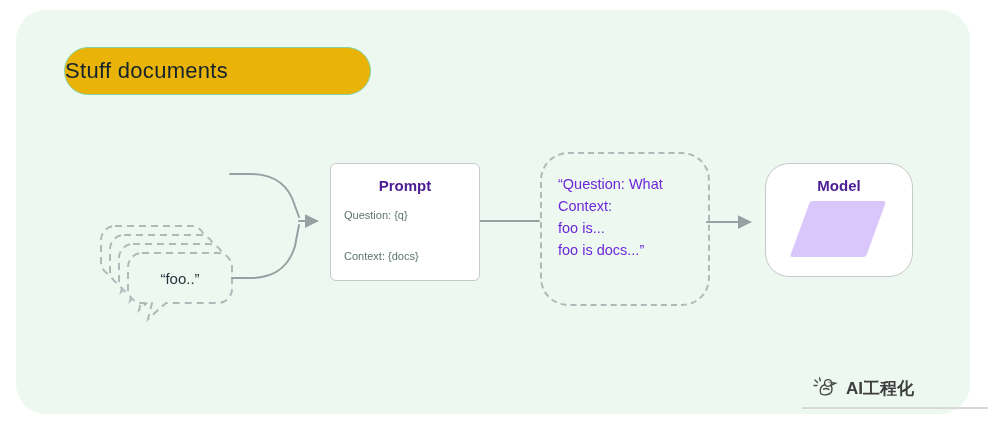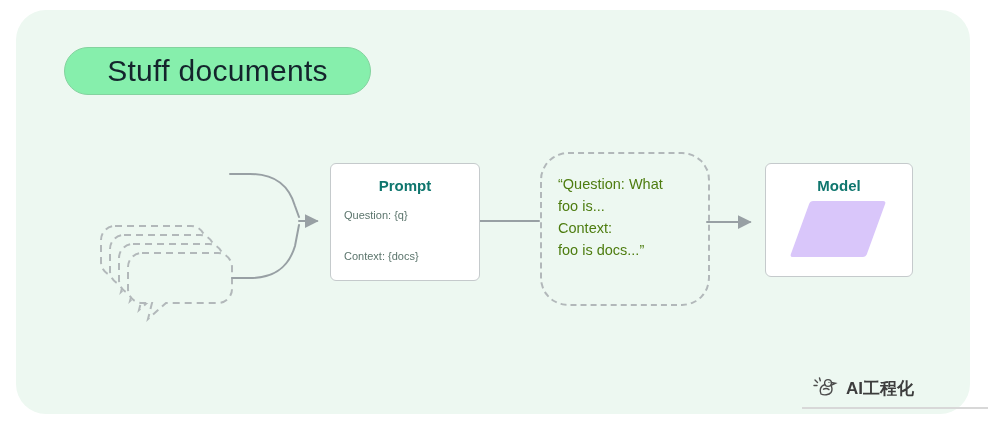--- a/index.html
+++ b/index.html
@@ -8,58 +8,58 @@
     font-family:"Liberation Sans","DejaVu Sans",sans-serif;
   }
   .panel{
     position:absolute;left:16px;top:10px;width:954px;height:404px;
     background:#edf8f1;border-radius:30px;z-index:0;
   }
   .overlay-svg{position:absolute;left:0;top:0;z-index:1;pointer-events:none;}
   .abs{position:absolute;z-index:2;}
   .title-pill{
     left:64px;top:47px;width:305px;height:46px;
-    background:#86efac;border:1.5px solid #84d39f;border-radius:24px;
-    display:flex;align-items:center;justify-content:center;
-    font-size:30px;font-weight:500;color:#14242c;letter-spacing:.3px;
+    background:#eab308;border:1.5px solid #84d39f;border-radius:24px;
+    display:flex;align-items:center;
+    font-size:22px;font-weight:500;color:#14242c;letter-spacing:.3px;
   }
   .dashed-bubble{
     border:2px dashed #b2b8ba;border-radius:18px;
     display:flex;align-items:center;justify-content:center;
     color:#23333b;font-size:15px;
   }
   .q-bubble{left:62px;top:148px;width:168px;height:53px;}
   .foo-label{
     left:128px;top:253px;width:104px;height:50px;
     display:flex;align-items:center;justify-content:center;
     color:#23333b;font-size:15px;
   }
   .solid-box{
     background:#ffffff;border:1.5px solid #c5cacc;border-radius:6px;
   }
   .prompt-box{left:330px;top:163px;width:148px;height:116px;}
   .box-title{
     position:absolute;left:0;right:0;top:13px;text-align:center;
-    font-size:15px;font-weight:600;color:#0f766e;
+    font-size:15px;font-weight:600;color:#4c1d95;
   }
   .prompt-line{
     position:absolute;left:13px;font-size:11px;color:#5c756d;white-space:nowrap;
   }
   .prompt-line.l1{top:45px;}
   .prompt-line.l2{top:86px;}
   .filled-bubble{
     left:540px;top:152px;width:166px;height:150px;
     border:2px dashed #b2b8ba;border-radius:28px;
   }
   .filled-text{
     position:absolute;left:16px;top:19px;right:8px;
-    font-size:14.5px;color:#4d7c0f;line-height:22px;
+    font-size:14.5px;color:#6d28d9;line-height:22px;
   }
   .filled-text div{white-space:nowrap;}
-  .model-box{left:765px;top:163px;width:146px;height:112px;}
+  .model-box{left:765px;top:163px;width:146px;height:112px;border-radius:24px;}
   .model-shape{
     position:absolute;left:34px;top:37px;width:76px;height:56px;
     background:#d9c6fa;transform:skewX(-20deg);border-radius:3px;
   }
   .watermark{
     left:812px;top:372px;width:172px;height:32px;
     display:flex;align-items:center;gap:6px;z-index:3;
   }
   .watermark-label{font-size:17px;color:#3d3d3d;font-weight:700;}
   .divider{
@@ -95,32 +95,35 @@
       <path d="M 479 221 H 539"></path>
       <path d="M 707 222 H 750" marker-end="url(#arrow)"></path>
     </g>
   </svg>
 
   <div class="abs title-pill">
     <span>Stuff documents</span>
   </div>
 
 
+  <div class="abs foo-label">
+    <span>“foo..”</span>
+  </div>
 
   <div class="abs solid-box prompt-box">
     <div class="box-title">Prompt</div>
     <div class="prompt-line l1">Question: {q}</div>
     <div class="prompt-line l2">Context: {docs}</div>
   </div>
 
   <div class="abs filled-bubble">
     <div class="filled-text">
       <div>“Question: What</div>
+      <div>Context:</div>
       <div>foo is...</div>
-      <div>Context:</div>
       <div>foo is docs...”</div>
     </div>
   </div>
 
   <div class="abs solid-box model-box">
     <div class="box-title">Model</div>
     <div class="model-shape"></div>
   </div>
 
   <div class="abs watermark">

